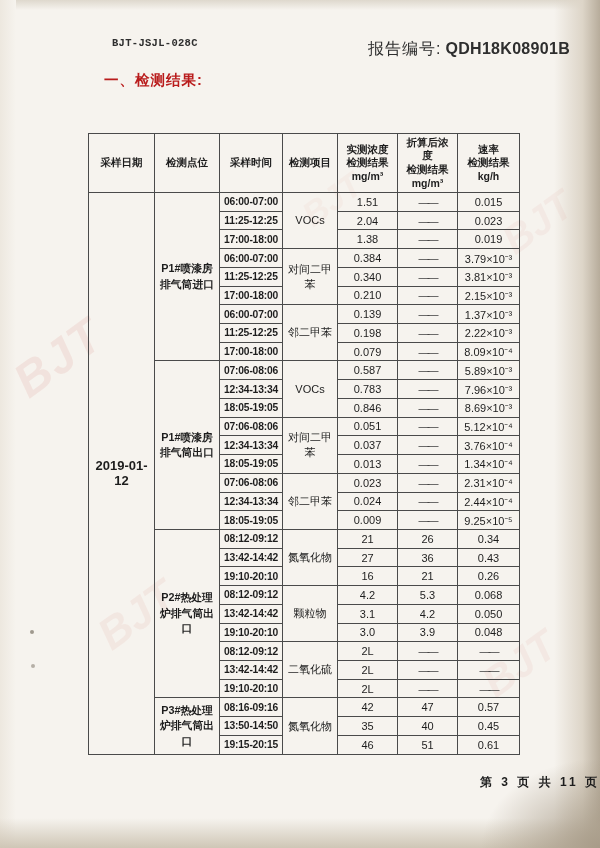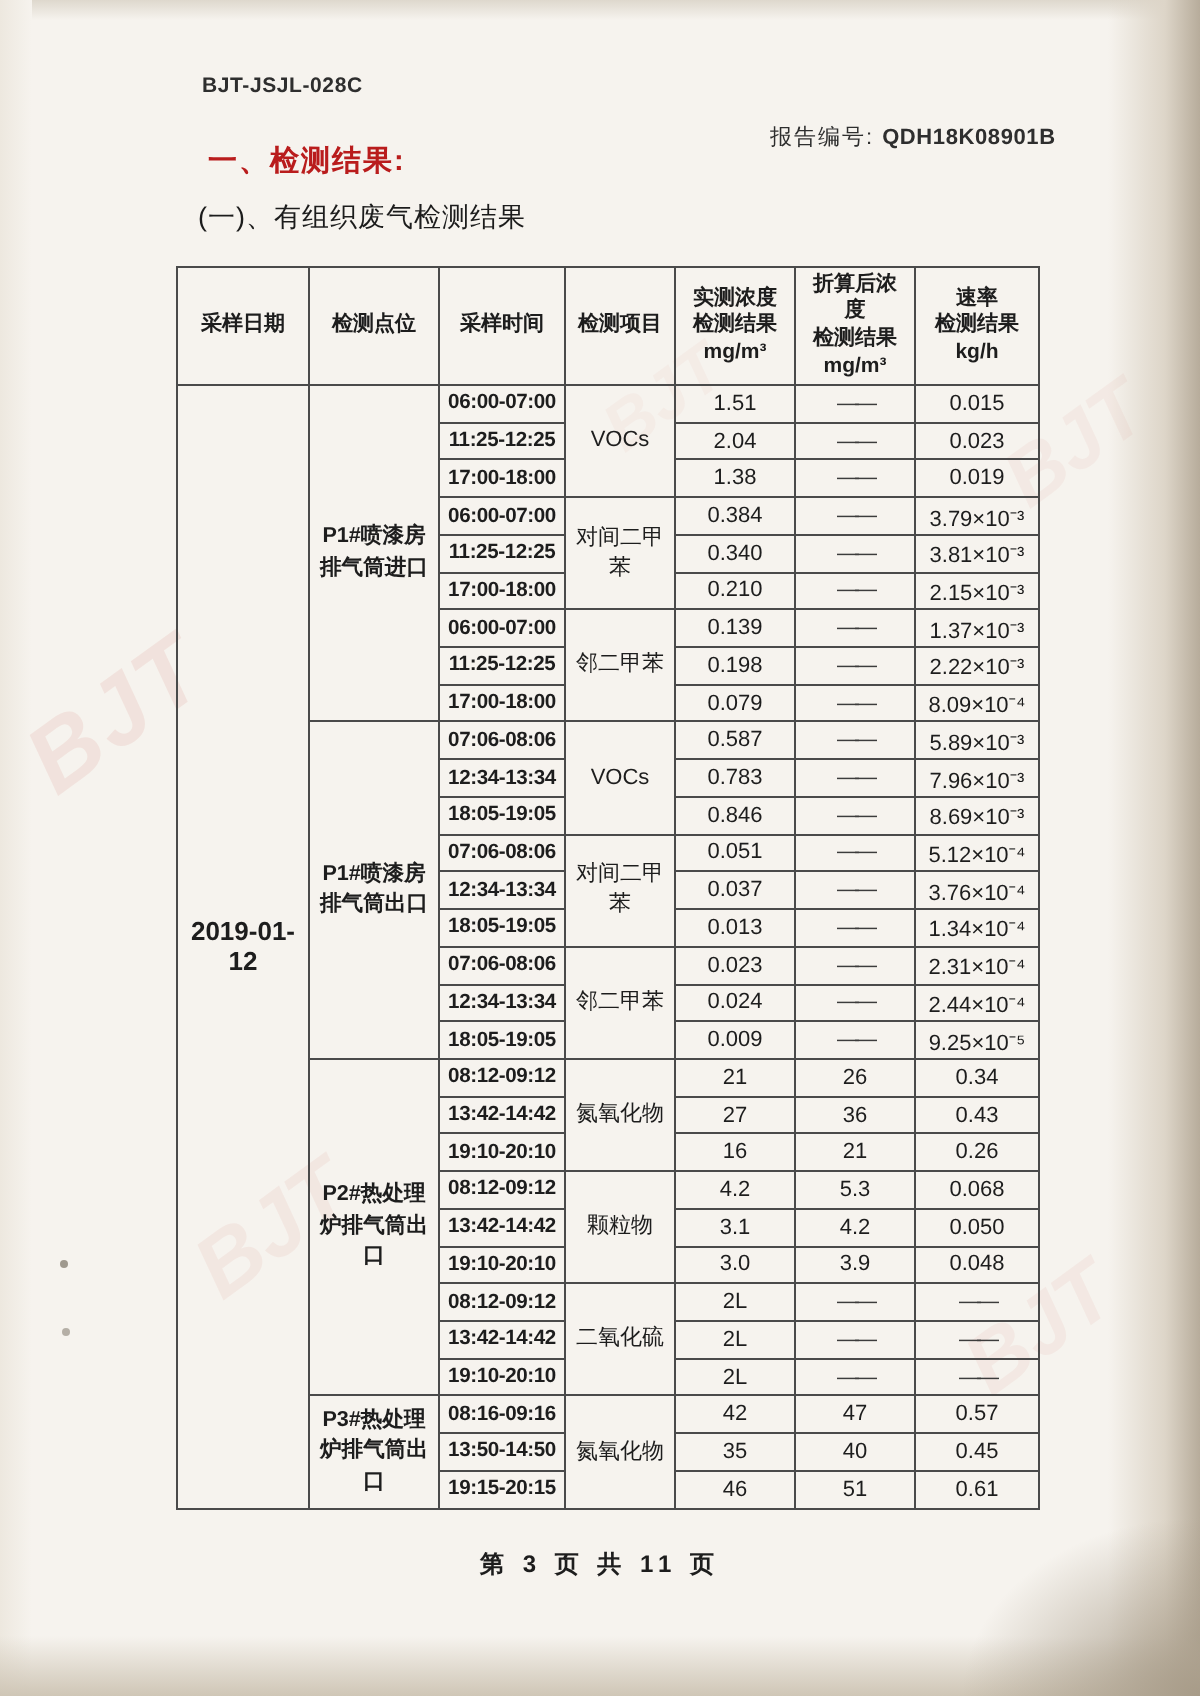--- a/index.html
+++ b/index.html
@@ -21,23 +21,23 @@
     background:radial-gradient(ellipse at 100% 100%,#a79b88 0%,rgba(167,155,136,0) 70%);}
 
   .wm{position:absolute;color:#d6847a;font-style:italic;font-weight:bold;
     transform:rotate(-36deg);pointer-events:none;white-space:nowrap;}
   .wm1{left:10px;top:330px;font-size:48px;opacity:.14;letter-spacing:2px;}
   .wm2{left:95px;top:590px;font-size:44px;opacity:.10;}
   .wm3{left:500px;top:200px;font-size:40px;opacity:.08;}
   .wm4{left:480px;top:640px;font-size:42px;opacity:.09;}
   .wm5{left:300px;top:180px;font-size:34px;opacity:.06;}
 
-  .doc-code{position:absolute;left:101px;top:37px;font-size:10.5px;font-weight:bold;
-    color:#2e2e2e;letter-spacing:.3px;}
-  .report-line{position:absolute;left:385px;top:39px;font-size:11px;color:#2e2e2e;margin-top:22px;}
+  .doc-code{position:absolute;left:112px;top:37px;font-size:10.5px;font-weight:bold;
+    color:#2e2e2e;letter-spacing:.3px;font-family:Liberation Mono, monospace;}
+  .report-line{position:absolute;left:368px;top:39px;font-size:16px;color:#2e2e2e;}
   .report-line .lbl{font-weight:normal;letter-spacing:1px;}
   .report-line .num{font-weight:bold;margin-left:4px;letter-spacing:.3px;}
 
   .h1{position:absolute;left:104px;top:71px;font-size:14.5px;font-weight:bold;
     color:#b91c1c;letter-spacing:1px;}
   .h2{position:absolute;left:99px;top:100px;font-size:13.5px;font-weight:normal;
     color:#1c1c1c;letter-spacing:.5px;}
 
   table.rpt{position:absolute;left:88px;top:133px;border-collapse:collapse;
     table-layout:fixed;width:431px;font-size:11px;color:#1d1d1d;}
@@ -46,21 +46,21 @@
   .rpt thead th{height:58px;font-weight:bold;font-size:10.5px;line-height:1.3;
     white-space:pre-line;}
   .rpt tbody tr{height:18.73px;}
   .c-time{font-weight:bold;font-size:10.3px;letter-spacing:-.2px;}
   .c-point{font-weight:bold;font-size:10.8px;line-height:1.45;}
   .c-item{font-weight:normal;font-size:11px;line-height:1.35;margin-left:20px;}
   .c-date{font-weight:bold;font-size:13px;}
   .c-val{font-weight:normal;font-size:11px;}
   .c-dash{color:#3c3c3c;letter-spacing:-2px;font-size:11px;}
 
-  .footer{position:absolute;left:0;top:774px;width:600px;text-align:center;
+  .footer{position:absolute;left:0;top:774px;width:600px;text-align:right;
     font-size:12px;color:#1d1d1d;letter-spacing:3px;font-weight:bold;}
 
   .speck{position:absolute;width:4px;height:4px;border-radius:50%;background:#8a8276;opacity:.8;}
   .speck1{left:30px;top:630px;}
   .speck2{left:31px;top:664px;opacity:.6;}
 </style>
 </head>
 <body>
 
 <div class="scan">
@@ -78,21 +78,20 @@
 
   <div class="speck speck1"></div>
   <div class="speck speck2"></div>
 
   <div class="doc-code">BJT-JSJL-028C</div>
   <div class="report-line">
     <span class="lbl">报告编号:</span><span class="num">QDH18K08901B</span>
   </div>
 
   <div class="h1">一、检测结果:</div>
-  <div class="h2">(一)、有组织废气检测结果</div>
 
   <table class="rpt">
     <colgroup>
       <col style="width:66px">
         <col style="width:65px">
         <col style="width:63px">
       <col style="width:55px">
         <col style="width:60px">
         <col style="width:60px">
         <col style="width:62px">

